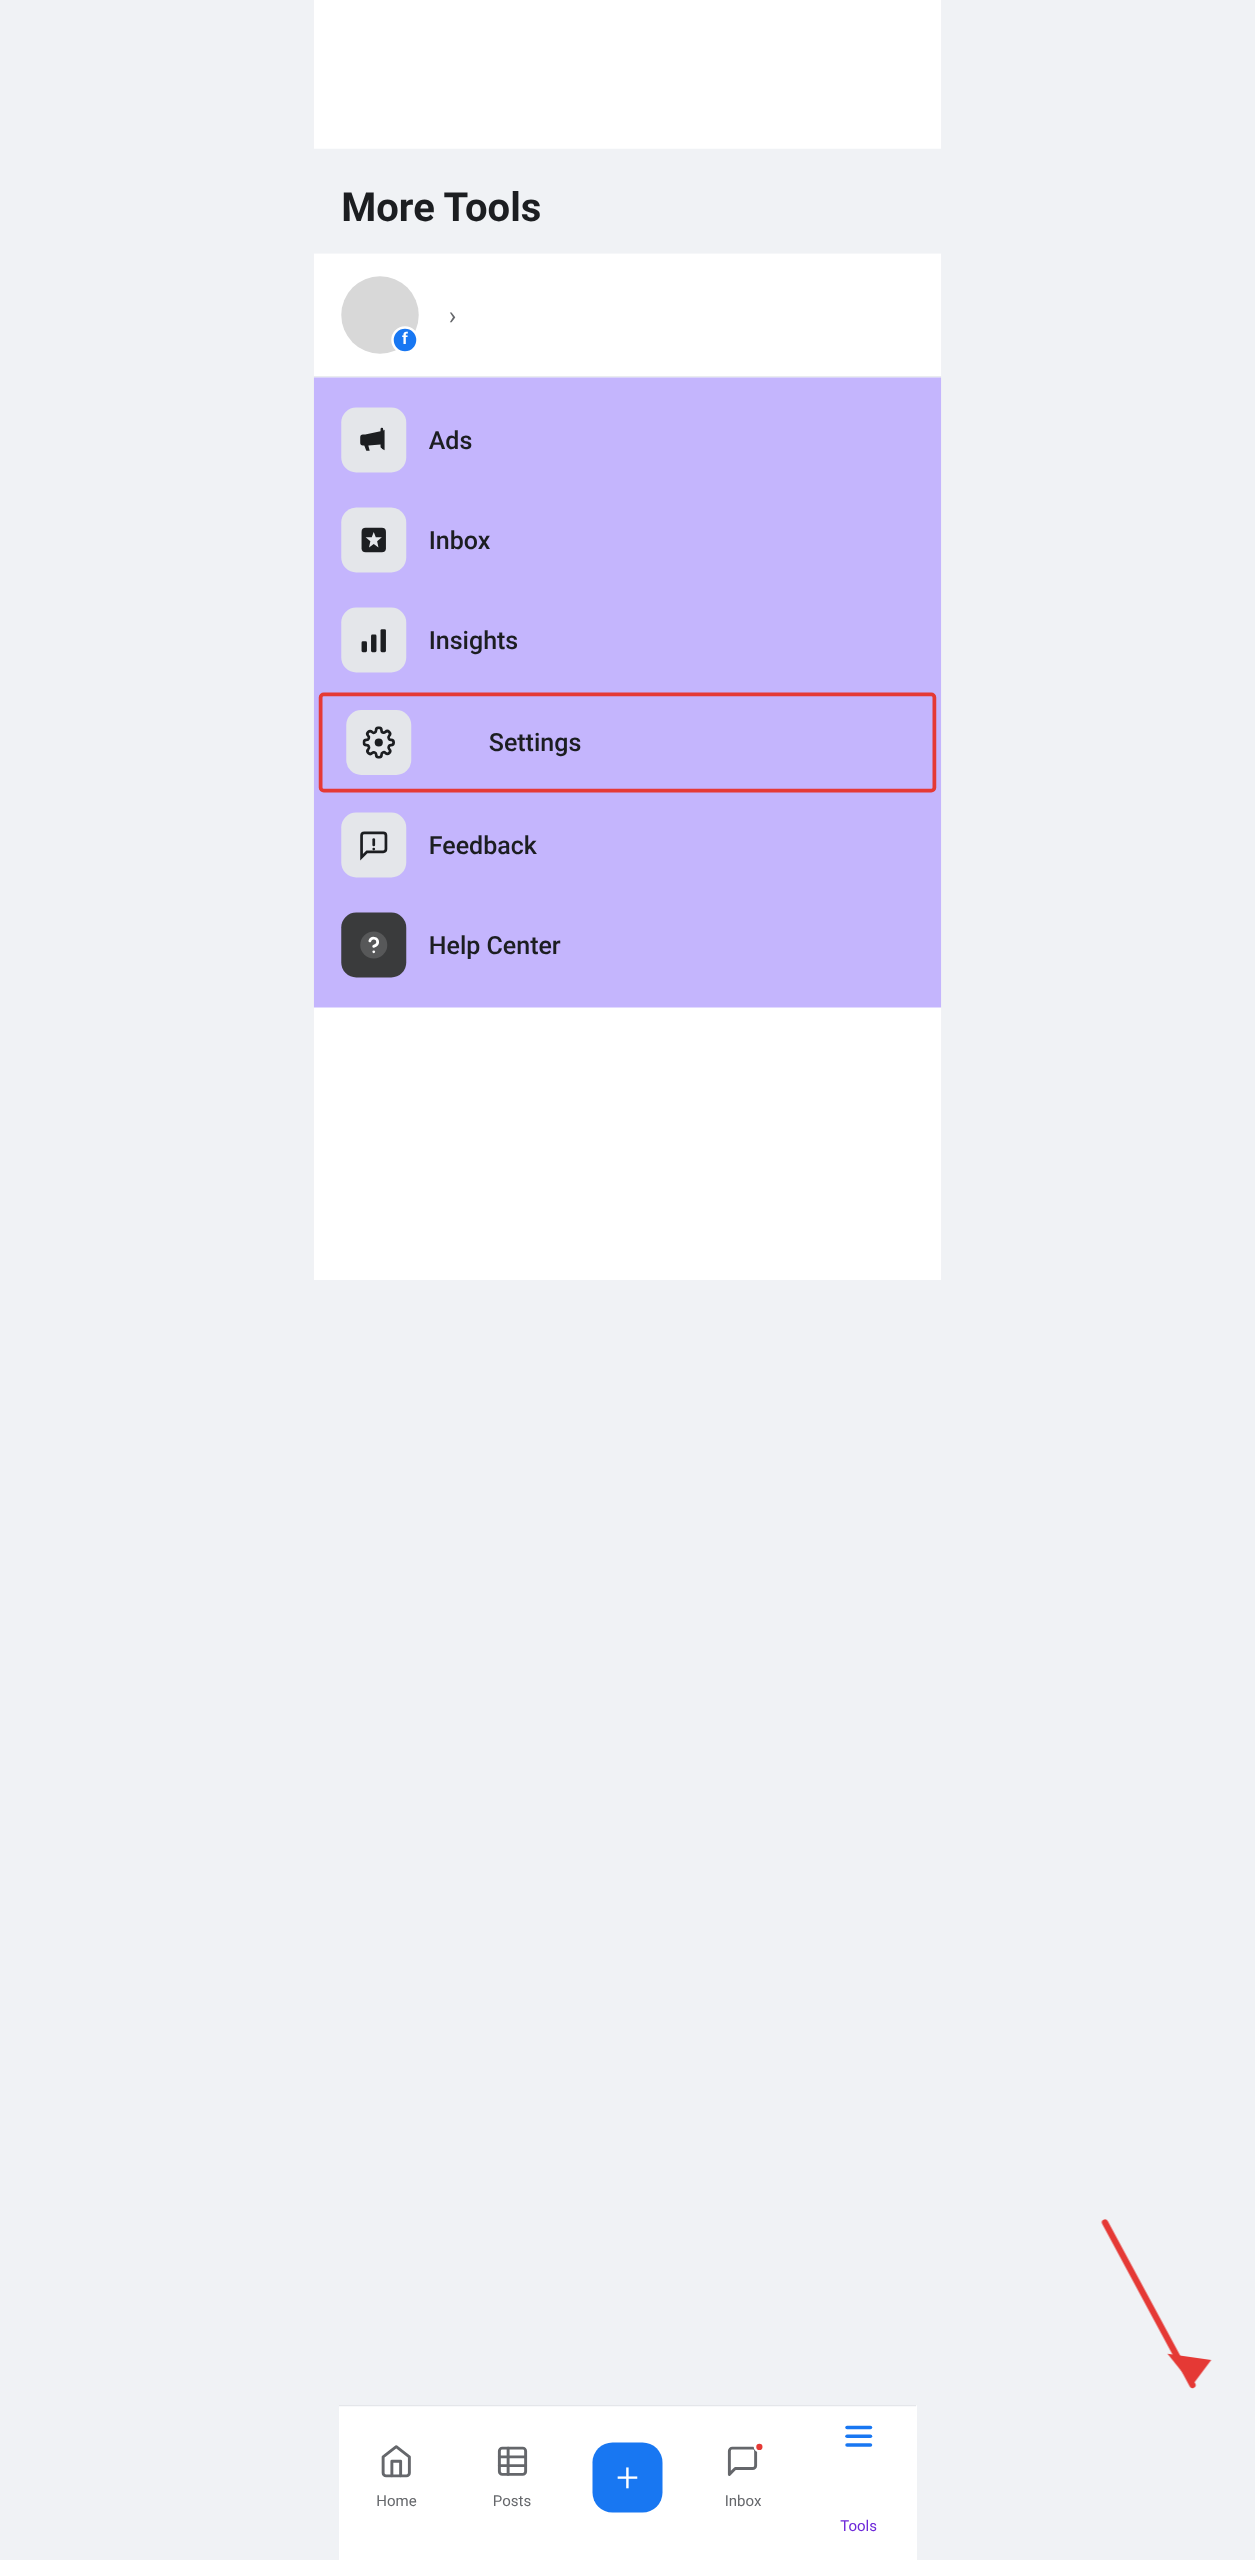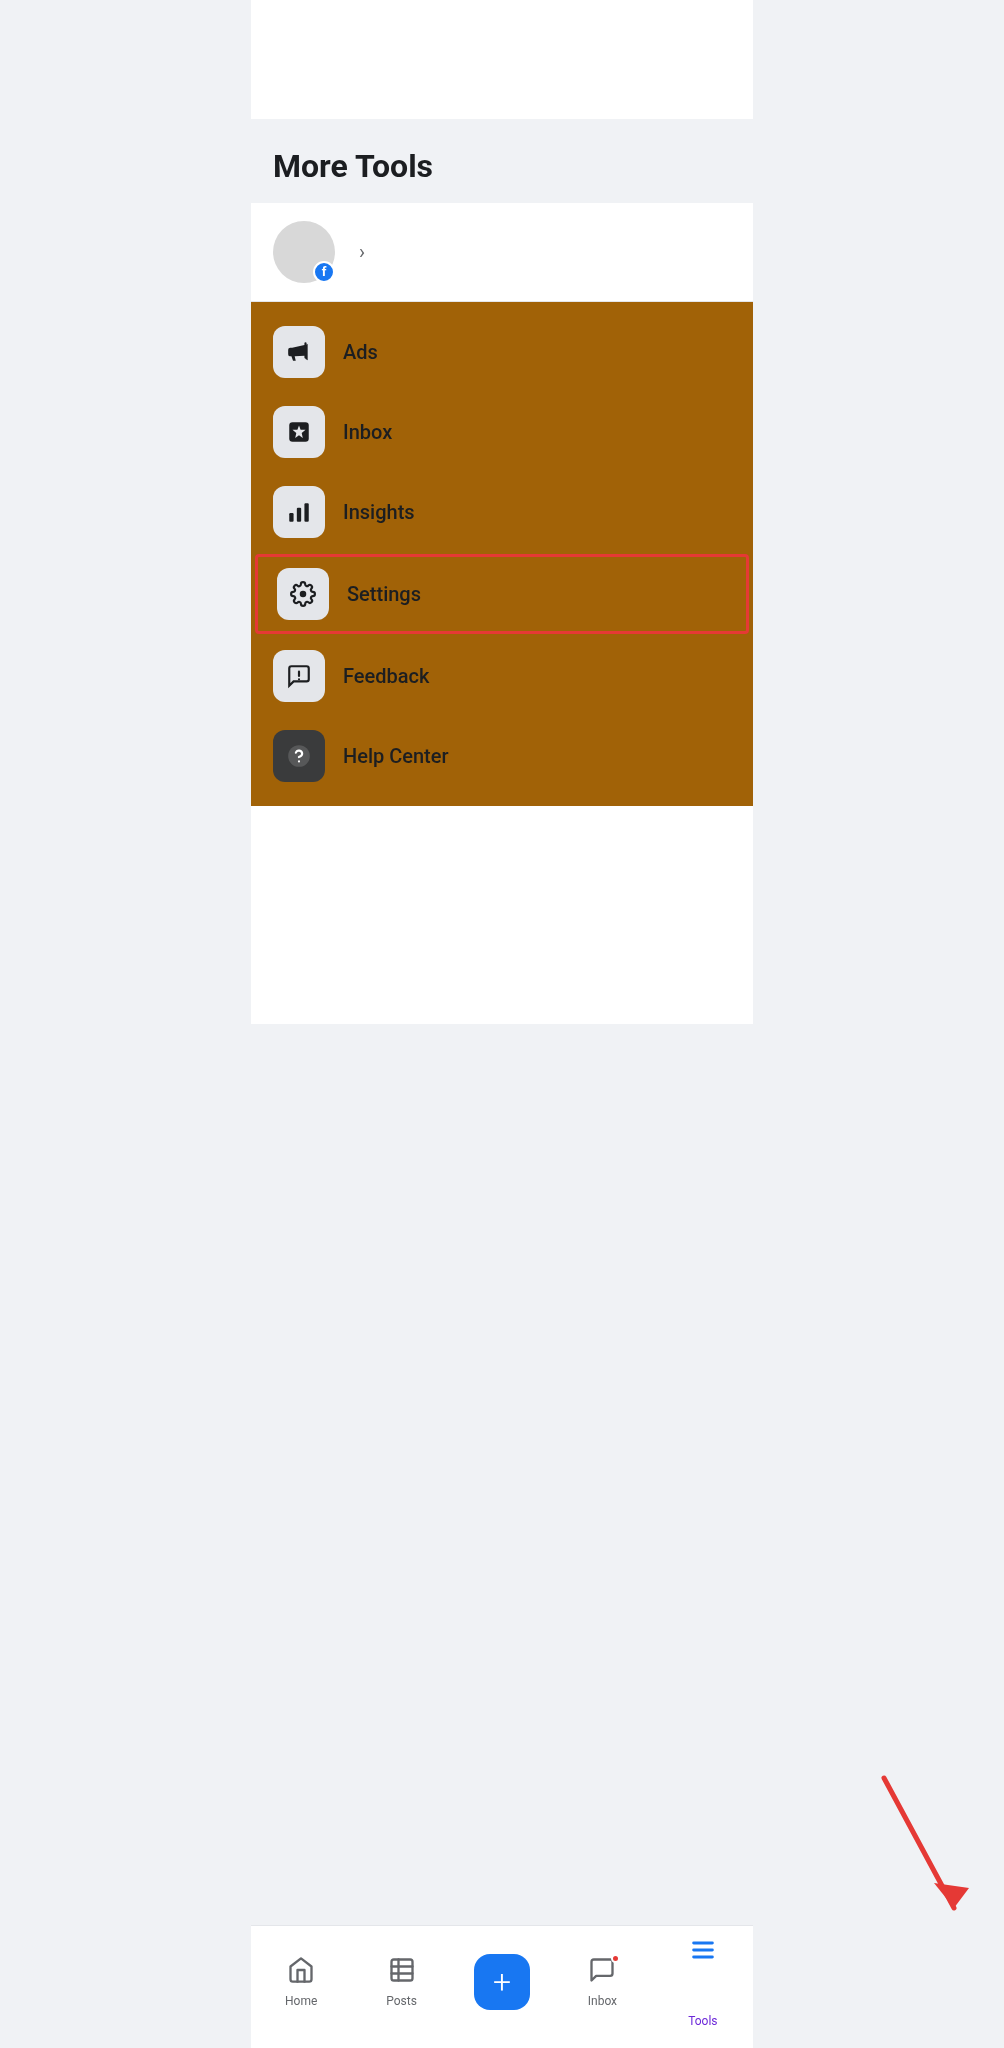--- a/index.html
+++ b/index.html
@@ -102,37 +102,38 @@
     }
 
     .chevron-right {
       color: #65676b;
       font-size: 20px;
       margin-left: 8px;
     }
 
     
     .menu-list {
-      background: #a16207;
+      background: #c4b5fd;
       padding: 10px 0;
     }
 
     .menu-item {
       display: flex;
       align-items: center;
       padding: 14px 22px;
       cursor: pointer;
       position: relative;
     }
 
     .menu-item.highlighted {
       outline: 3px solid #e53935;
       outline-offset: -3px;
       margin: 2px 4px;
       border-radius: 4px;
+      gap: 44px;
     }
 
     .menu-icon-box {
       width: 52px;
       height: 52px;
       border-radius: 12px;
       background: #e4e6ea;
       display: flex;
       align-items: center;
       justify-content: center;
@@ -149,21 +150,21 @@
       font-weight: 500;
       color: #1c1e21;
     }
 
     
     .bottom-nav {
       position: fixed;
       bottom: 0;
       left: 50%;
       transform: translateX(-50%);
-      width: 502px;
+      width: 462px;
       background: #fff;
       border-top: 1px solid #e4e6ea;
       display: flex;
       align-items: center;
       justify-content: space-around;
       padding: 10px 0 20px;
       z-index: 100;
     }
 
     .nav-item {

